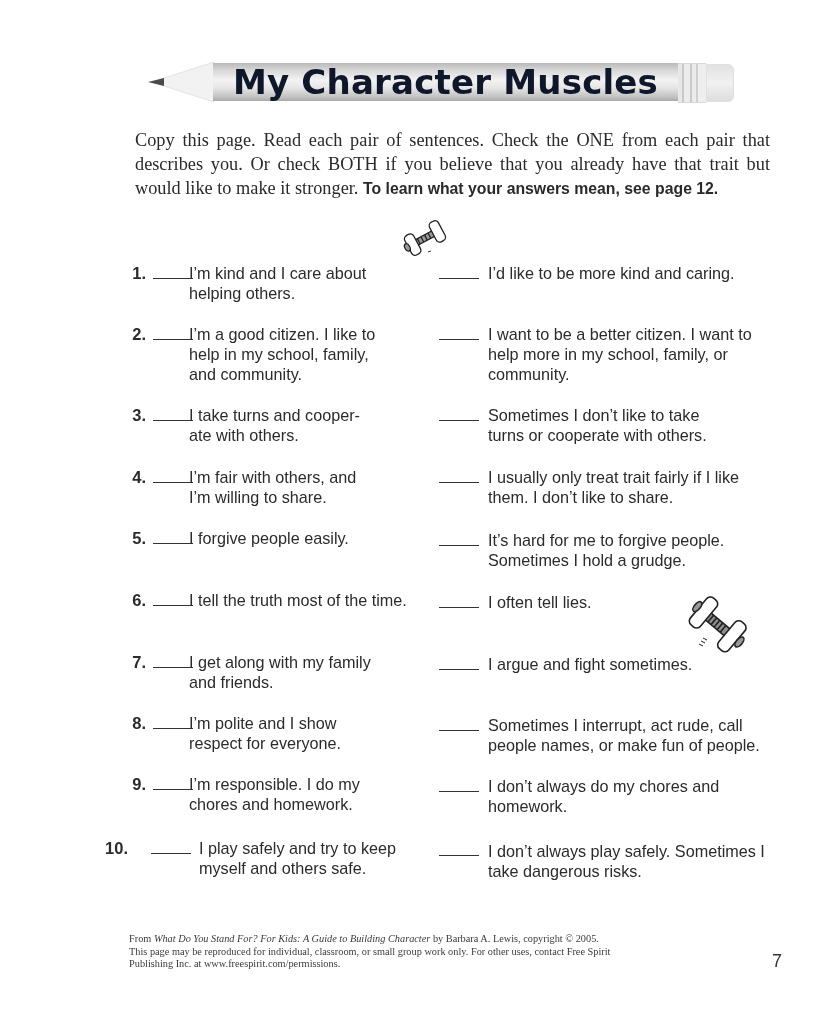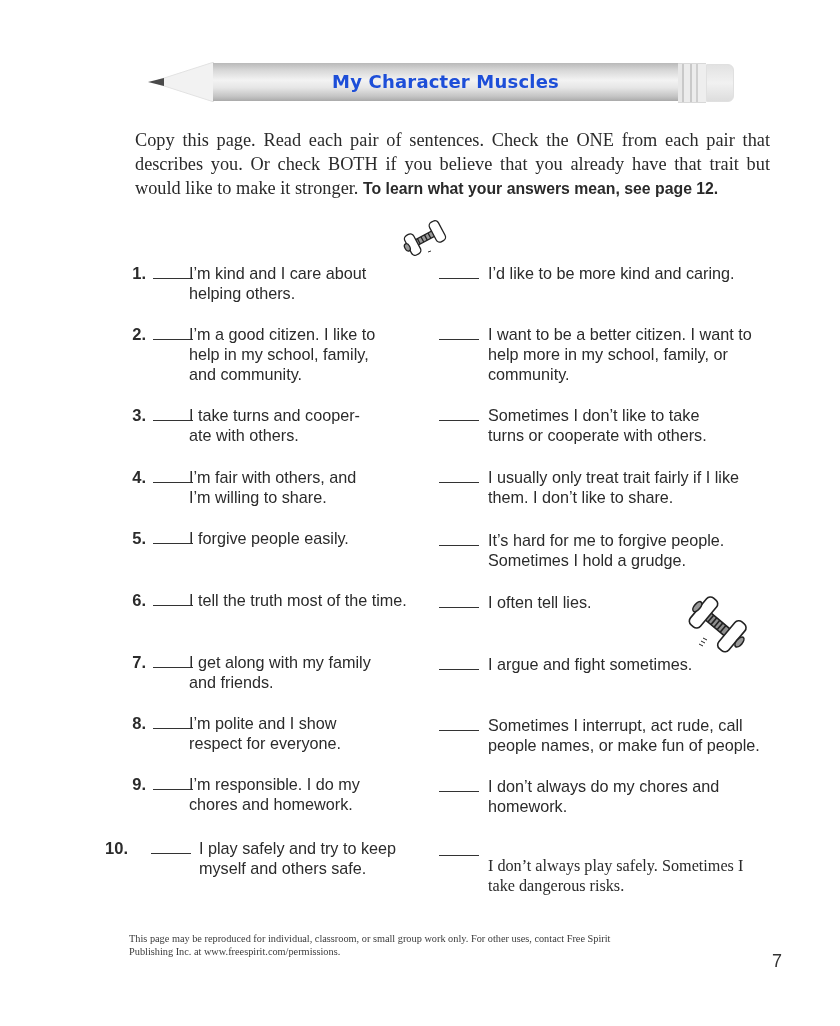--- a/index.html
+++ b/index.html
@@ -18,22 +18,22 @@
       border-top: 1px solid #d8d8d8; border-bottom: 1px solid #d8d8d8;
     }
     .pencil-eraser {
       position: absolute; left: 560px; top: 2px; width: 26px; height: 36px;
       background: linear-gradient(to bottom, #e2e2e2, #f1f1f1 50%, #dddddd);
       border-radius: 0 6px 6px 0; border: 1px solid #e0e0e0;
     }
     .page-title {
       position: absolute; left: 67px; top: 0; width: 465px; height: 40px;
       text-align: center; line-height: 40px;
-      font-family: "DejaVu Sans", sans-serif; font-weight: bold; font-size: 18px;
-      color: #1d4ed8; letter-spacing: 0.2px;
+      font-family: "DejaVu Sans", sans-serif; font-weight: bold; font-size: 34px;
+      color: #0f172a; letter-spacing: 0.2px;
     }
 
     
     .intro {
       position: absolute; left: 135px; top: 128px; width: 635px;
       font-family: "Liberation Serif", serif; font-size: 18.3px; line-height: 24px;
       color: #2a2a2a; text-align: justify;
     }
     .intro .bold { font-family: "Liberation Sans", sans-serif; font-weight: bold; font-size: 15.8px; }
 
@@ -180,20 +180,21 @@
   <span class="txt-left" style="width:185px;">I’m responsible. I do my chores and homework.</span>
   <span class="blank blank-right" style="top:17px;"></span>
   <span class="txt-right" style="top:2px; width:250px;">I don’t always do my chores and homework.</span>
 </div>
 
 <div class="item" style="top:838px;">
   <span class="num" style="left:98px;">10.</span>
   <span class="blank" style="left:151px;"></span>
   <span class="txt-left" style="left:199px; width:215px;">I play safely and try to keep myself and others safe.</span>
   <span class="blank blank-right" style="top:17px;"></span>
-  <span class="txt-right" style="top:18px; width:285px;font-family:Liberation Serif, serif;">I don’t always play safely. Sometimes I take dangerous risks.</span>
+  <span class="txt-right" style="top:3px; width:285px;">I don’t always play safely. Sometimes I take dangerous risks.</span>
 </div>
 
 <div class="footer">
+  <div><span>From </span><i>What Do You Stand For? For Kids: A Guide to Building Character</i><span> by Barbara A. Lewis, copyright © 2005.</span></div>
   <div>This page may be reproduced for individual, classroom, or small group work only. For other uses, contact Free Spirit</div>
   <div>Publishing Inc. at www.freespirit.com/permissions.</div>
 </div>
 <div class="page-number">7</div>
 
 </body></html>

